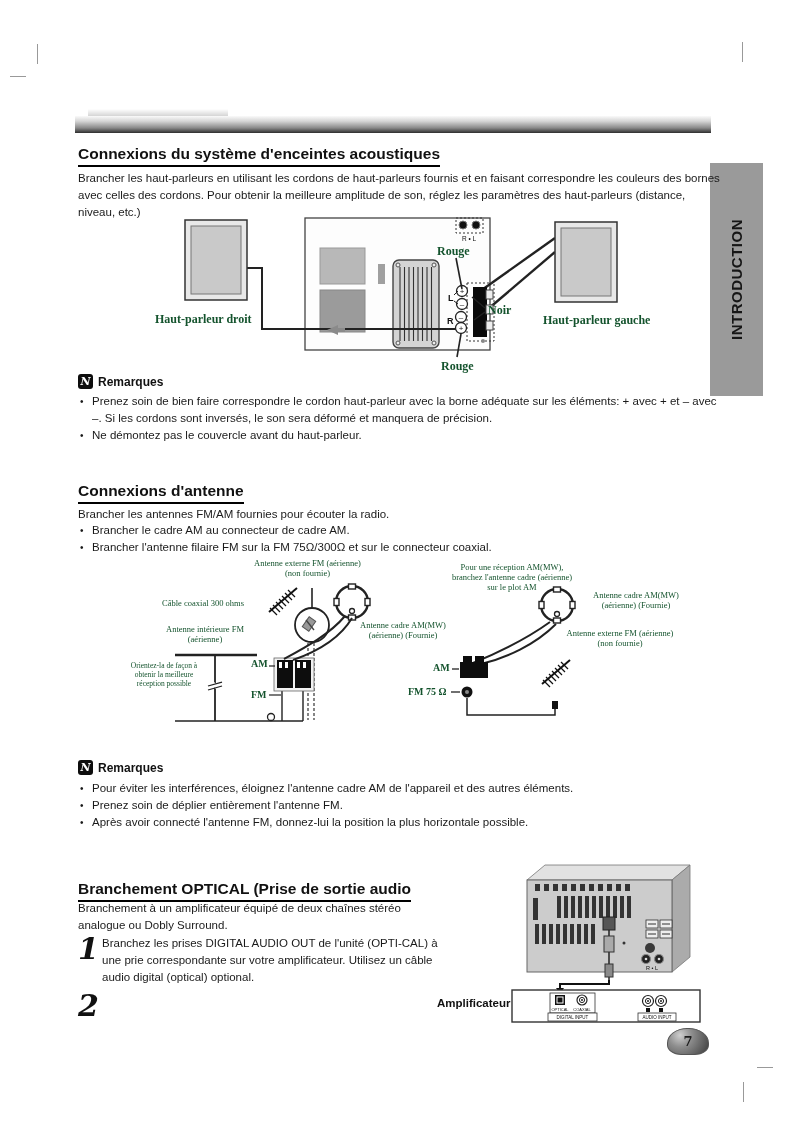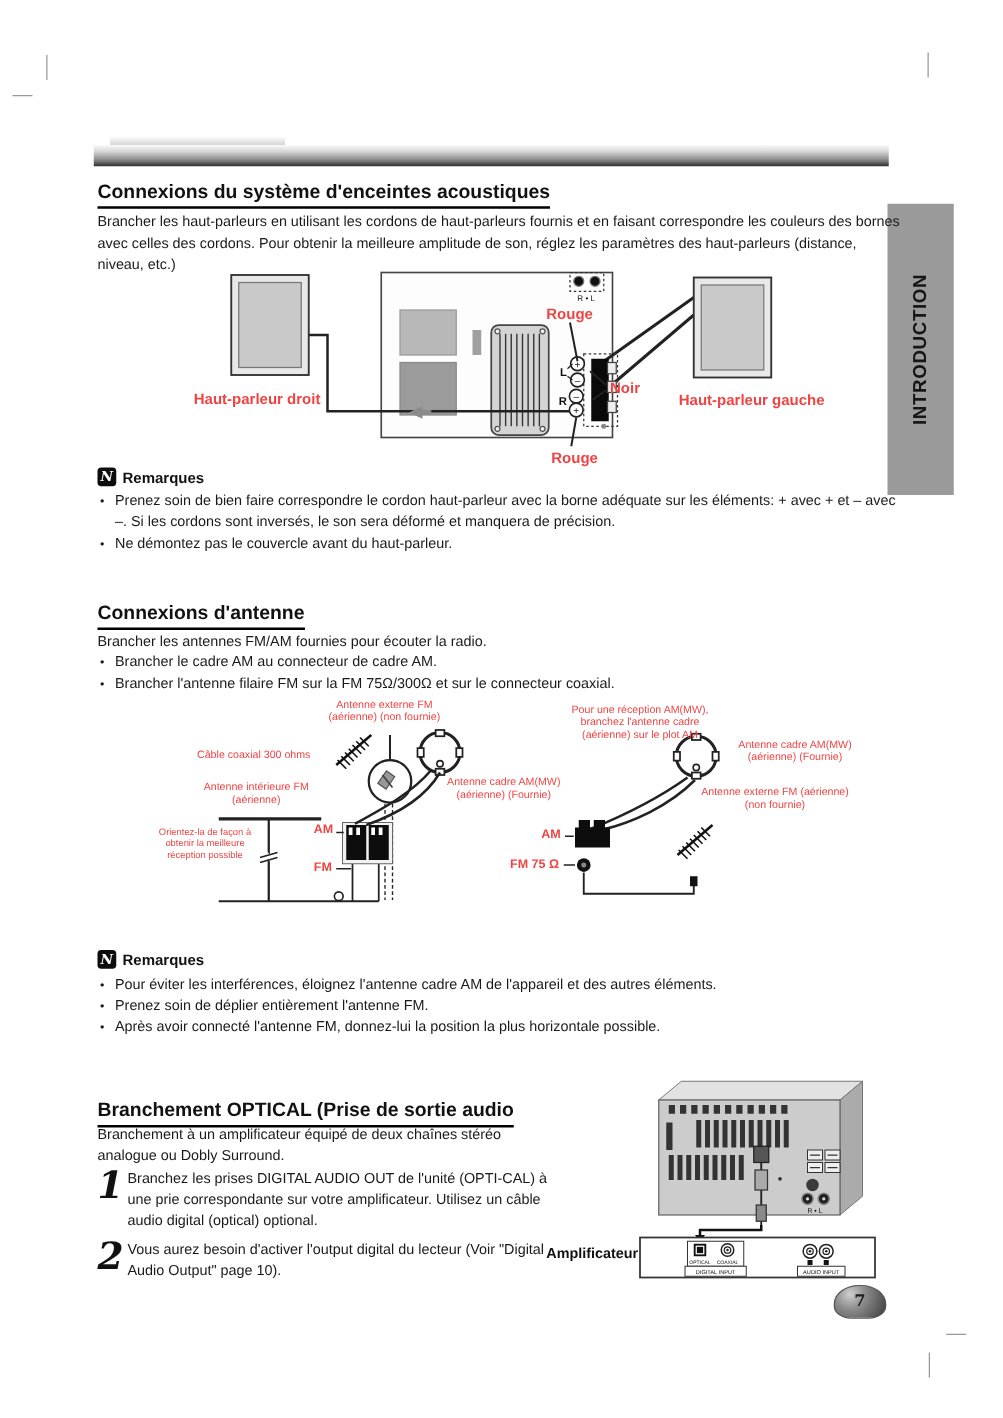--- a/index.html
+++ b/index.html
@@ -19,21 +19,21 @@
   .body-txt{position:absolute;font-size:11.5px;line-height:17px;color:#1a1a1a;}
   .bullets div{position:relative;padding-left:14px;margin:0;}
   .bullets div::before{content:"•";position:absolute;left:2px;top:0;font-size:10px;}
   .notes-head{position:absolute;display:flex;align-items:flex-end;gap:5px;}
   .notes-icon{width:15px;height:15px;background:#0d0d0d;border-radius:3px;color:#fff;
     font-size:11px;font-style:italic;font-weight:bold;display:flex;align-items:center;justify-content:center;
     font-family:"DejaVu Serif",serif;}
   .notes-title{font-size:12px;font-weight:bold;}
   .diagram{position:absolute;}
   .diagram svg{position:absolute;left:0;top:0;}
-  .lbl{position:absolute;font-size:8.5px;line-height:1.18;color:#ef4444;text-align:center;}
+  .lbl{position:absolute;font-size:8.5px;line-height:1.18;color:#14532d;text-align:center;font-family:Liberation Serif, serif;}
   .lbl.left{text-align:center;}
   .lbl.tiny{font-size:7.5px;}
   .lbl.b10{font-size:10px;font-weight:bold;}
   .lbl.b12{font-size:12px;font-weight:bold;white-space:nowrap;}
   .stepnum{position:absolute;font-family:"DejaVu Serif",serif;font-style:italic;font-weight:bold;
     font-size:30px;line-height:26px;}
   .badge{position:absolute;left:667px;top:1028px;width:40px;height:25px;
     border-radius:20px 20px 14px 14px / 15px 15px 10px 10px;
     background:radial-gradient(circle at 30% 25%,#cfcfcf 0%,#8e8e8e 35%,#3c3c3c 100%);
     border:1px solid #555;display:flex;align-items:center;justify-content:center;}
@@ -253,21 +253,20 @@
     <div>Après avoir connecté l'antenne FM, donnez-lui la position la plus horizontale possible.</div>
   </div>
 
   <h2 class="sec" style="left:78px;top:846px;margin-top:34px;">
     <span>Branchement OPTICAL (Prise de sortie audio</span>
   </h2>
   <div class="body-txt" style="left:78px;top:900px;width:372px;">Branchement à un amplificateur équipé de deux chaînes stéréo analogue ou Dobly Surround.</div>
   <div class="stepnum" style="left:78px;top:936px;">1</div>
   <div class="body-txt" style="left:102px;top:935px;width:352px;">Branchez les prises DIGITAL AUDIO OUT de l'unité (OPTI-CAL) à une prie correspondante sur votre amplificateur. Utilisez un câble audio digital (optical) optional.</div>
   <div class="stepnum" style="left:78px;top:993px;">2</div>
-  <div class="body-txt" style="left:102px;top:992px;width:352px;">Vous aurez besoin d'activer l'output digital du lecteur (Voir "Digital Audio Output" page 10).</div>
 
   <div class="amp-label">Amplificateur</div>
 
   <div class="diagram" style="left:500px;top:860px;width:230px;height:170px;">
     <svg width="230" height="170" viewBox="0 0 230 170">
 
       <polygon points="27,20 45,5 190,5 172,20" fill="#e2e2e2" stroke="#777" stroke-width=".8"></polygon>
       <polygon points="172,20 190,5 190,97 172,112" fill="#ababab" stroke="#777" stroke-width=".8"></polygon>
       <rect x="27" y="20" width="145" height="92" fill="#cccccc" stroke="#666"></rect>
       <g fill="#333">

